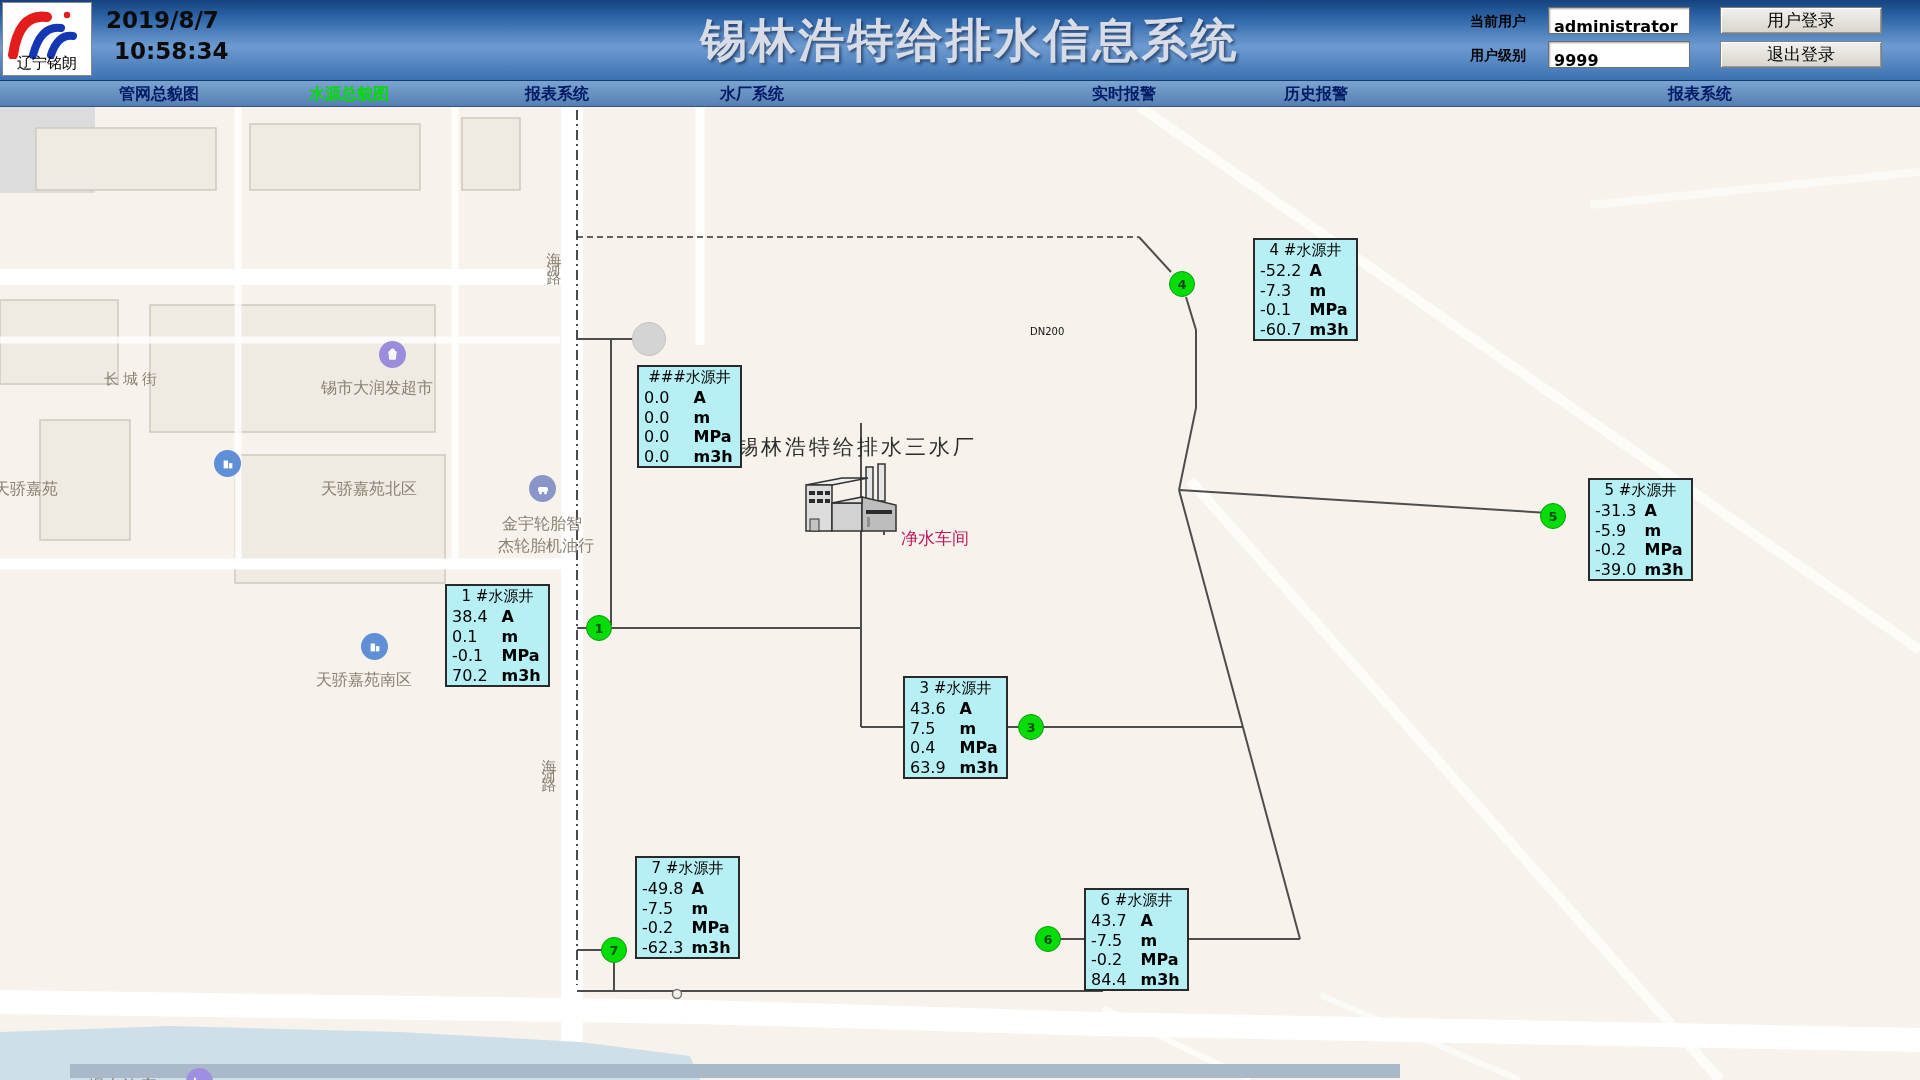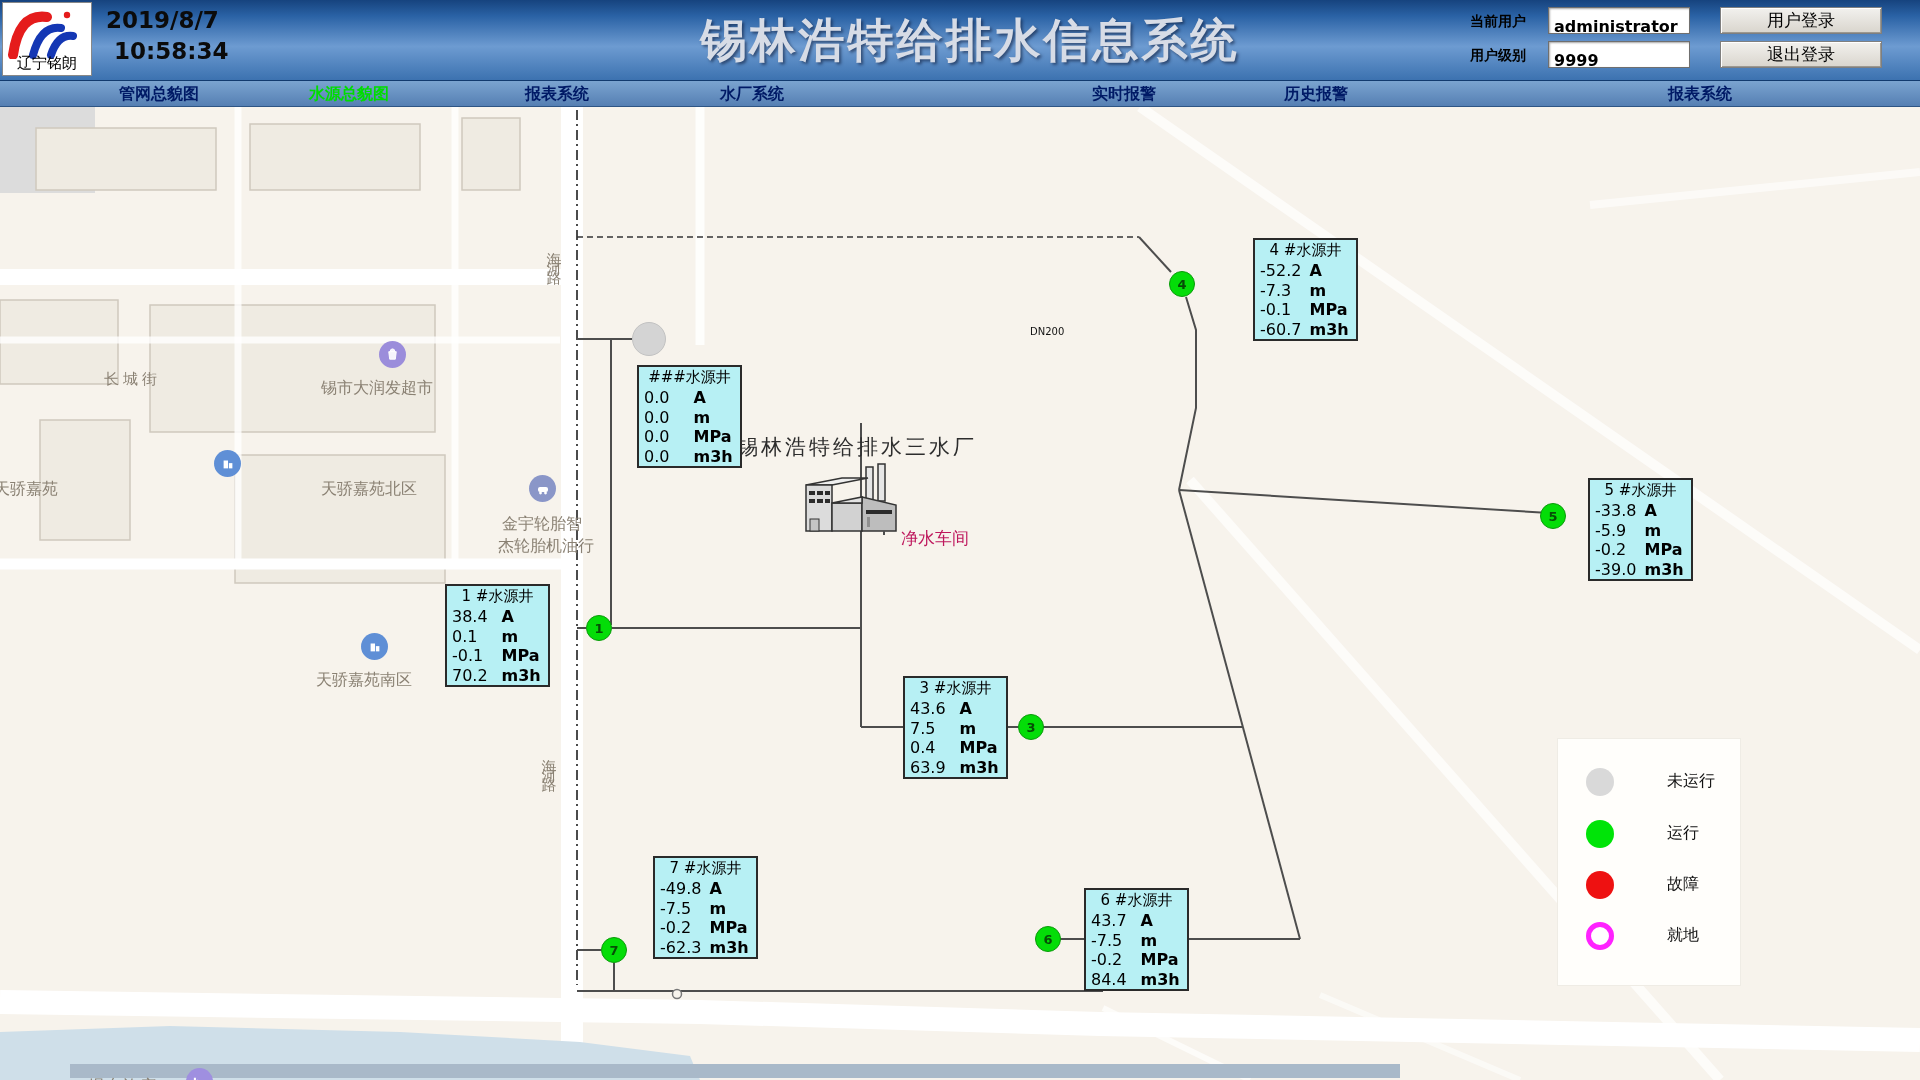--- a/index.html
+++ b/index.html
@@ -321,21 +321,21 @@
         </div>
       <div class="well-row">
           <span class="wv">-60.7</span>
           <span class="wu">m3h</span>
         </div>
     </div>
 
     <div class="well" style="left:1588px;top:371px;">
       <div class="well-title">5 #水源井</div>
       <div class="well-row">
-          <span class="wv">-33.8</span>
+          <span class="wv">-31.3</span>
           <span class="wu">A</span>
         </div>
       <div class="well-row">
           <span class="wv">-5.9</span>
           <span class="wu">m</span>
         </div>
       <div class="well-row">
           <span class="wv">-0.2</span>
           <span class="wu">MPa</span>
         </div>
@@ -358,21 +358,21 @@
       <div class="well-row">
           <span class="wv">-0.2</span>
           <span class="wu">MPa</span>
         </div>
       <div class="well-row">
           <span class="wv">84.4</span>
           <span class="wu">m3h</span>
         </div>
     </div>
 
-    <div class="well" style="left:653px;top:749px;">
+    <div class="well" style="left:635px;top:749px;">
       <div class="well-title">7 #水源井</div>
       <div class="well-row">
           <span class="wv">-49.8</span>
           <span class="wu">A</span>
         </div>
       <div class="well-row">
           <span class="wv">-7.5</span>
           <span class="wu">m</span>
         </div>
       <div class="well-row">
@@ -398,33 +398,15 @@
     <div class="marker green" style="left:1540px;top:396px;">
         <span>5</span>
       </div>
     <div class="marker green" style="left:1035px;top:819px;">
         <span>6</span>
       </div>
     <div class="marker green" style="left:601px;top:830px;">
         <span>7</span>
       </div>
 
-    <div class="legend" style="top:631px;">
-      <div class="legend-row" style="top:29px;">
-        <div class="legend-dot stopped"></div>
-        <div class="legend-text">未运行</div>
-      </div>
-      <div class="legend-row" style="top:81px;">
-        <div class="legend-dot running"></div>
-        <div class="legend-text">运行</div>
-      </div>
-      <div class="legend-row" style="top:132px;">
-        <div class="legend-dot fault"></div>
-        <div class="legend-text">故障</div>
-      </div>
-      <div class="legend-row" style="top:183px;">
-        <div class="legend-dot local"></div>
-        <div class="legend-text">就地</div>
-      </div>
-    </div>
 
   </div>
 </div>
 
 </body></html>

